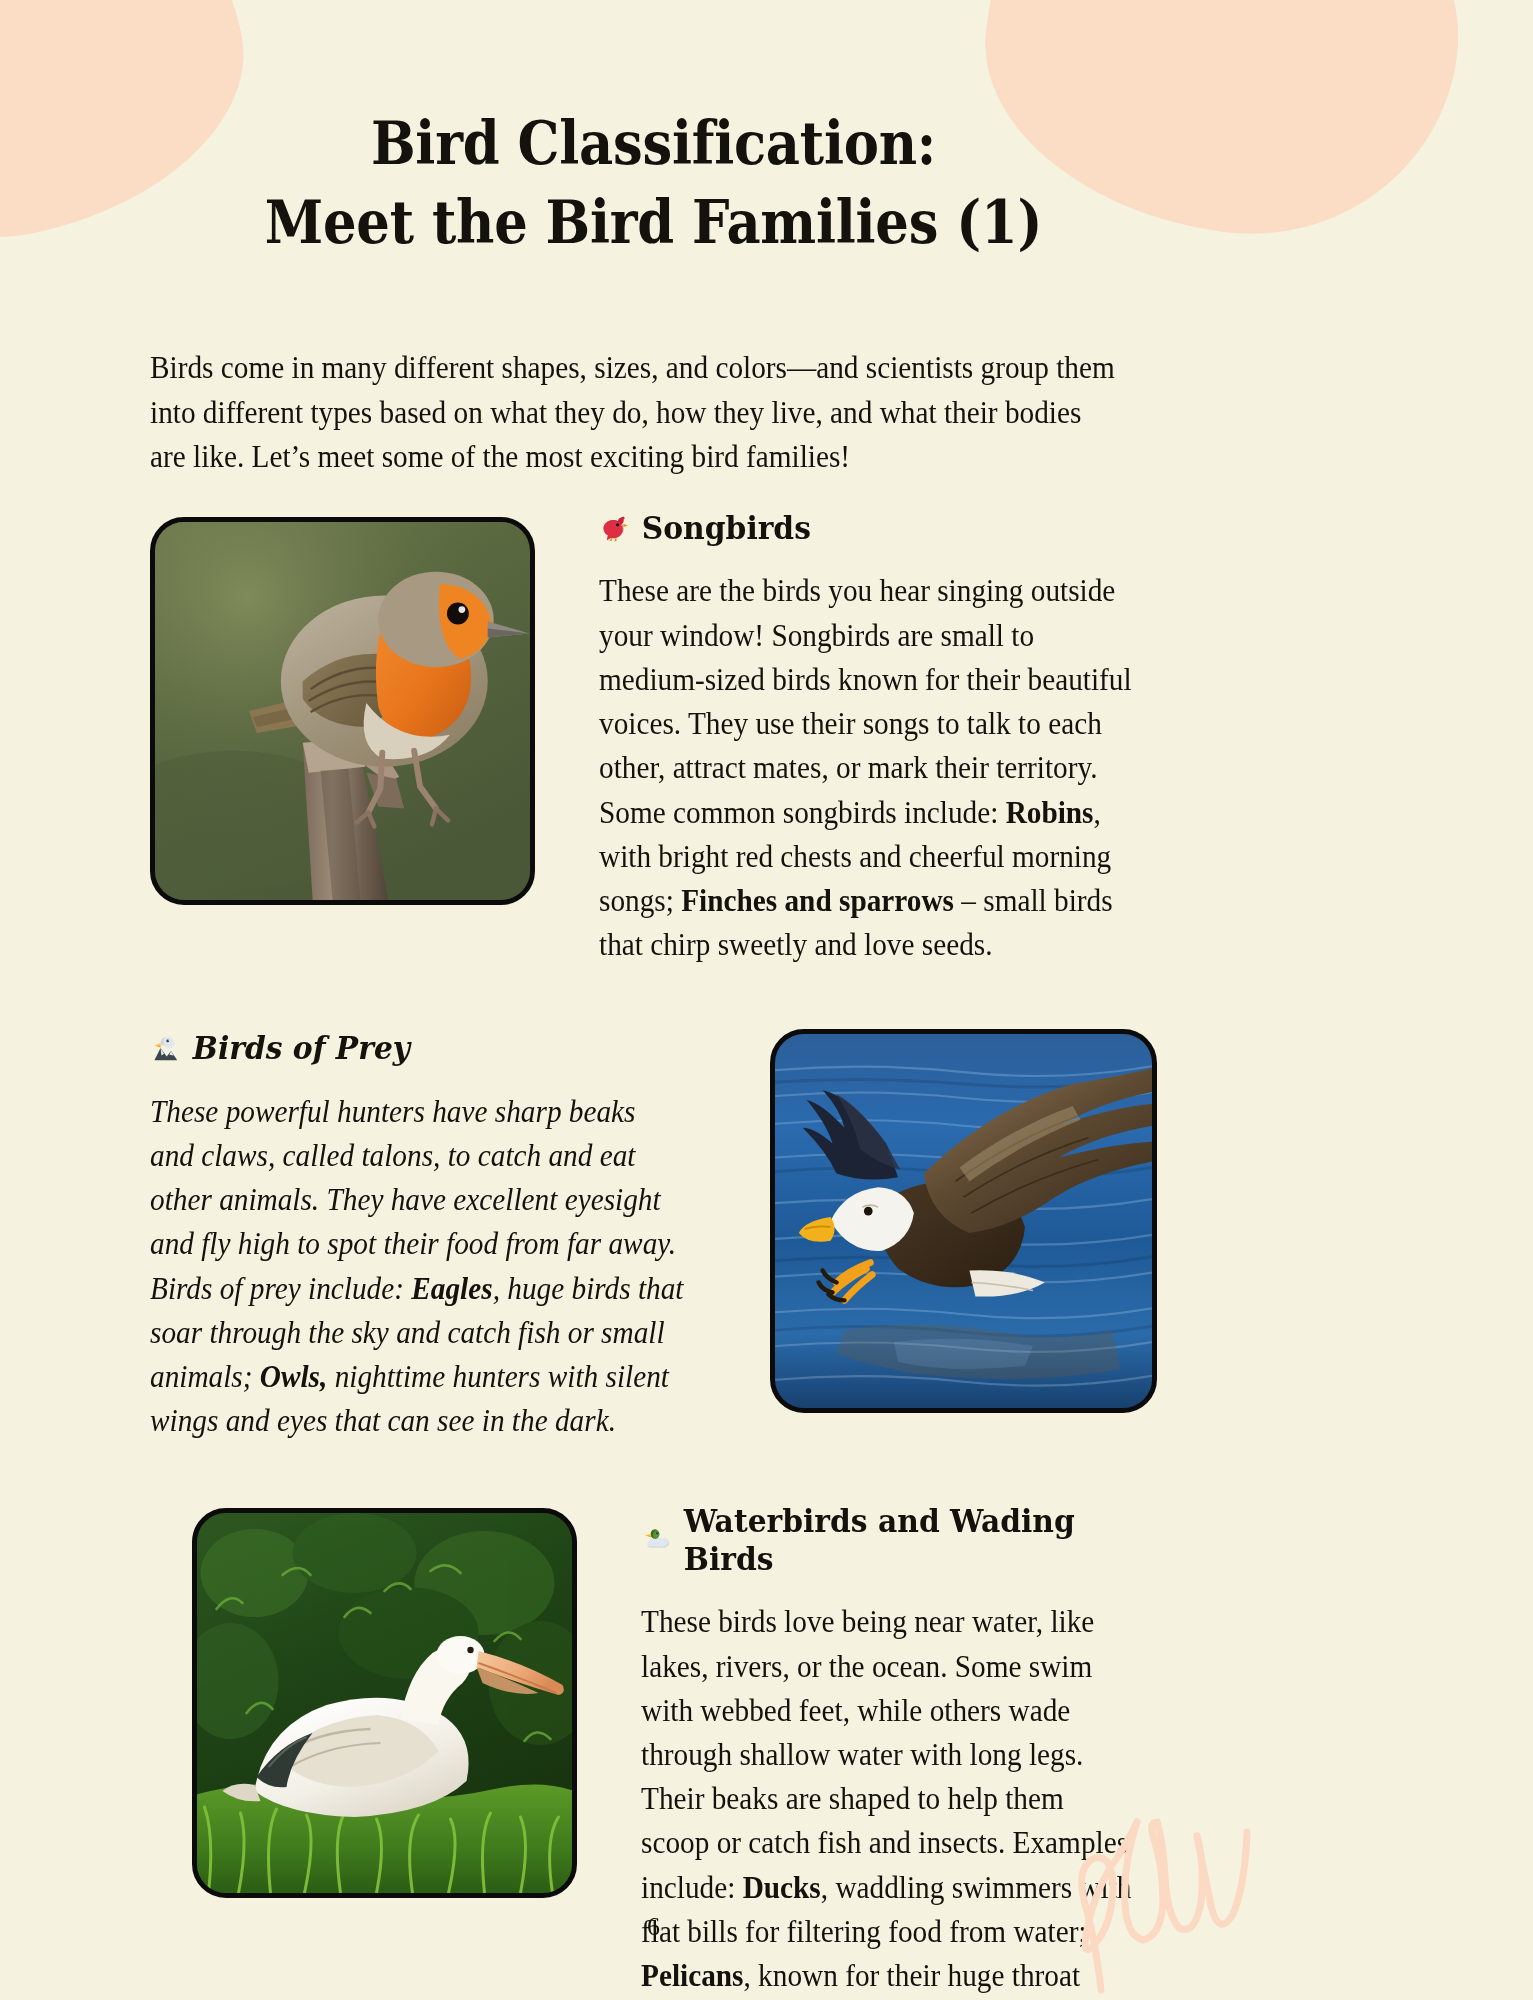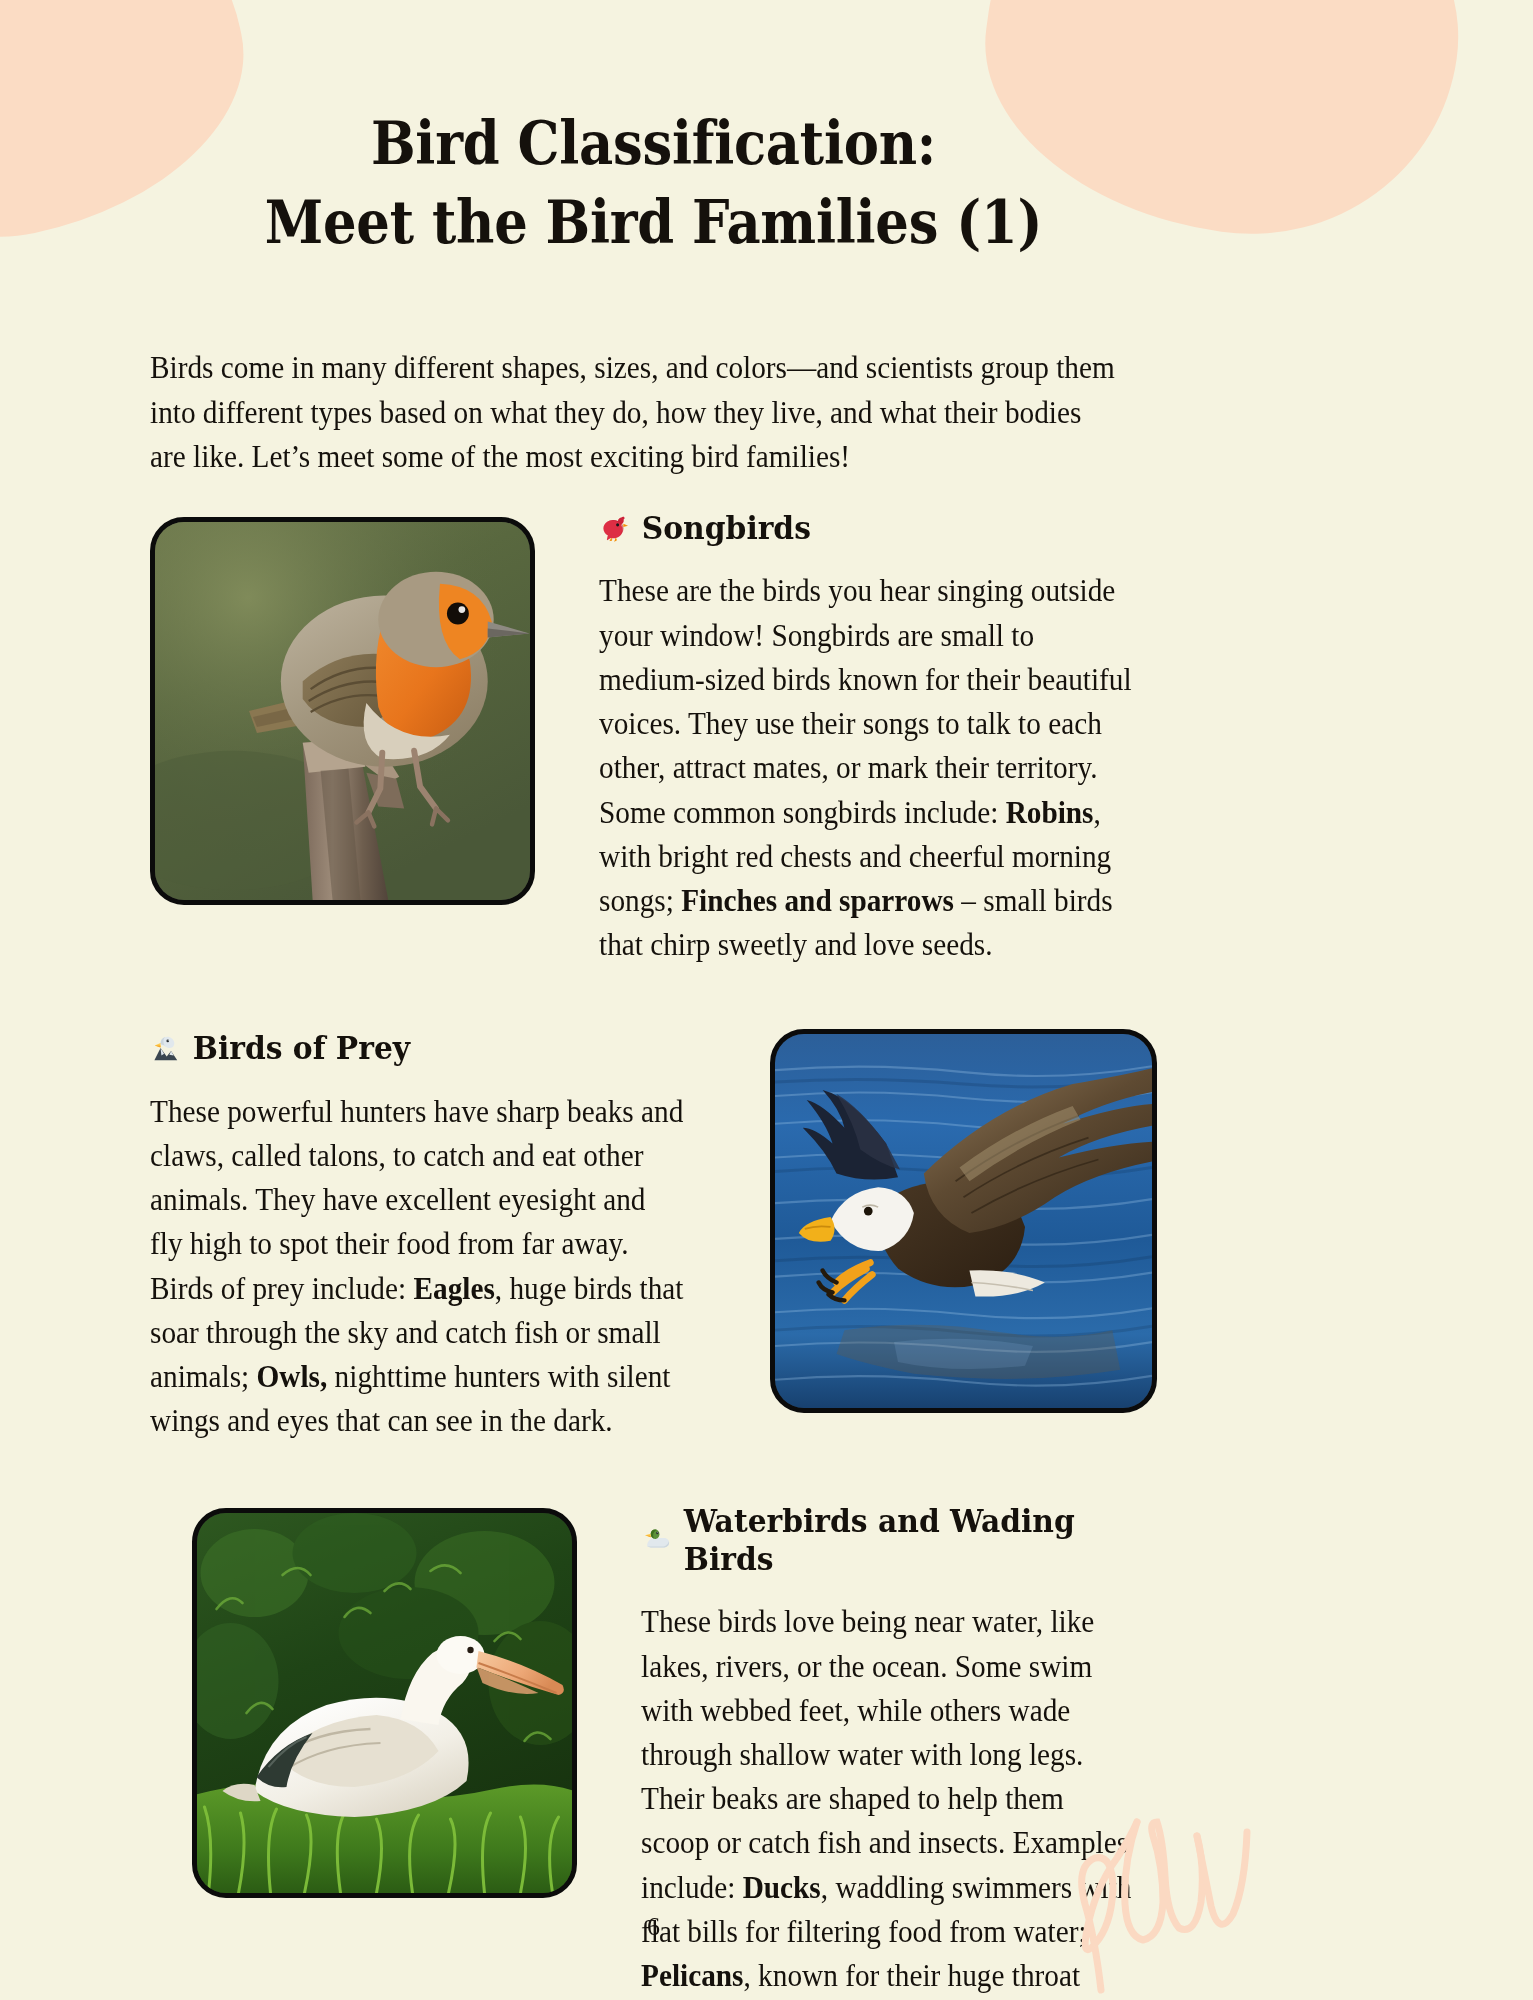--- a/index.html
+++ b/index.html
@@ -84,21 +84,21 @@
     transform-origin: left center;
   }
 
   
   .section {
     display: flex;
     align-items: flex-start;
     margin-top: 36px;
     gap: 16px;
   }
-  .section.img-right { flex-direction: row-reverse; }
+  .section.img-right { flex-direction: row-reverse; font-style: italic; }
 
   .photo-wrap {
     flex: 0 0 auto;
     border: 5px solid #0B0B0B;
     border-radius: 34px;
     overflow: hidden;
     background: #222;
     box-sizing: border-box;
   }
   .photo-wrap.sq-1 { width: 385px; height: 388px; margin-right: 48px; margin-top: 8px; }

